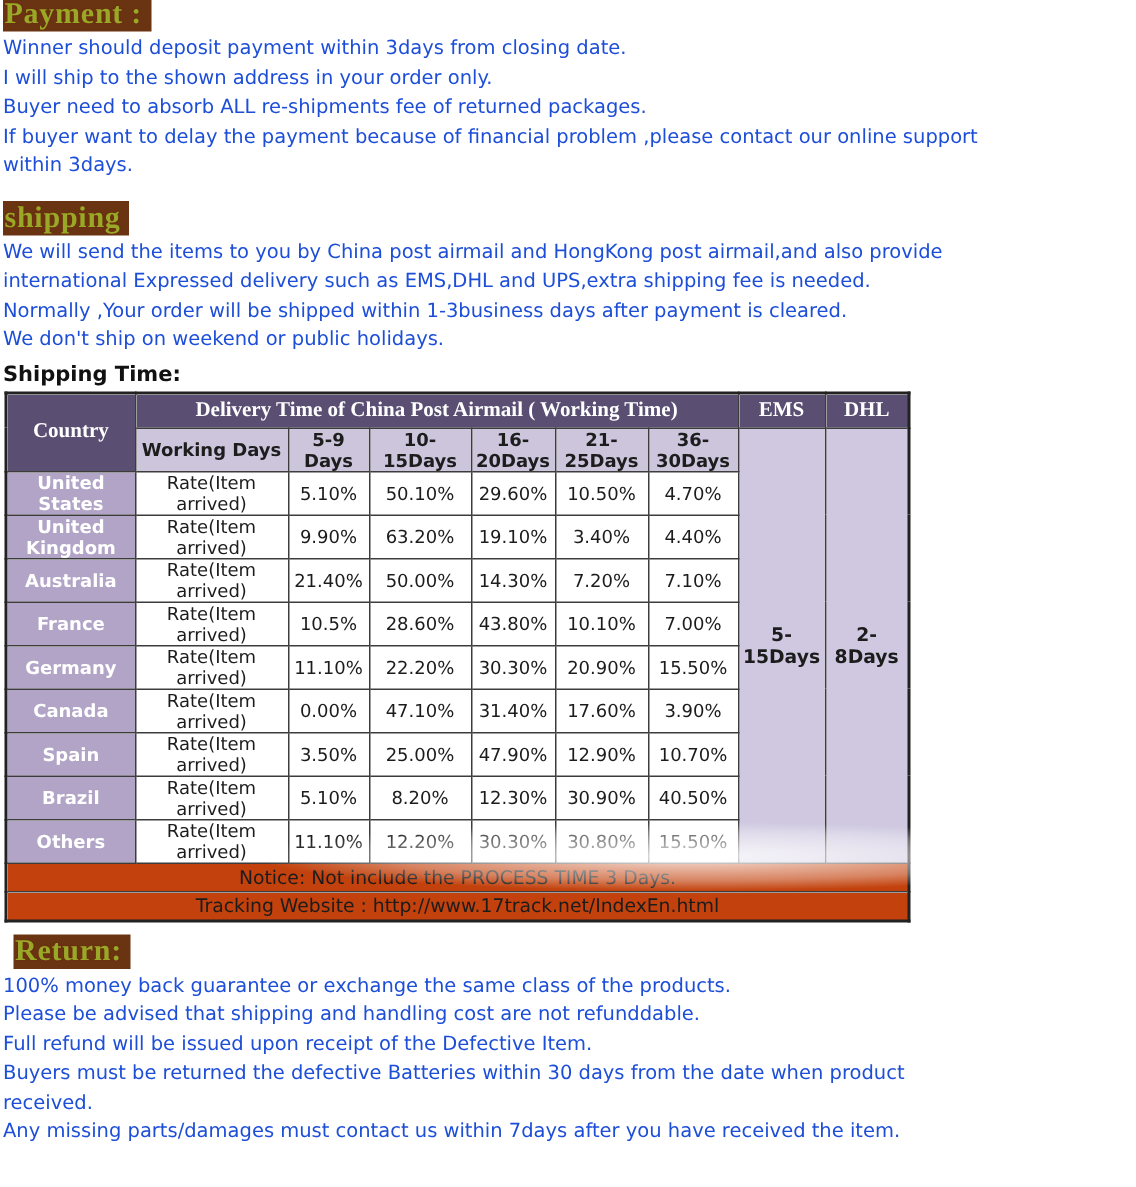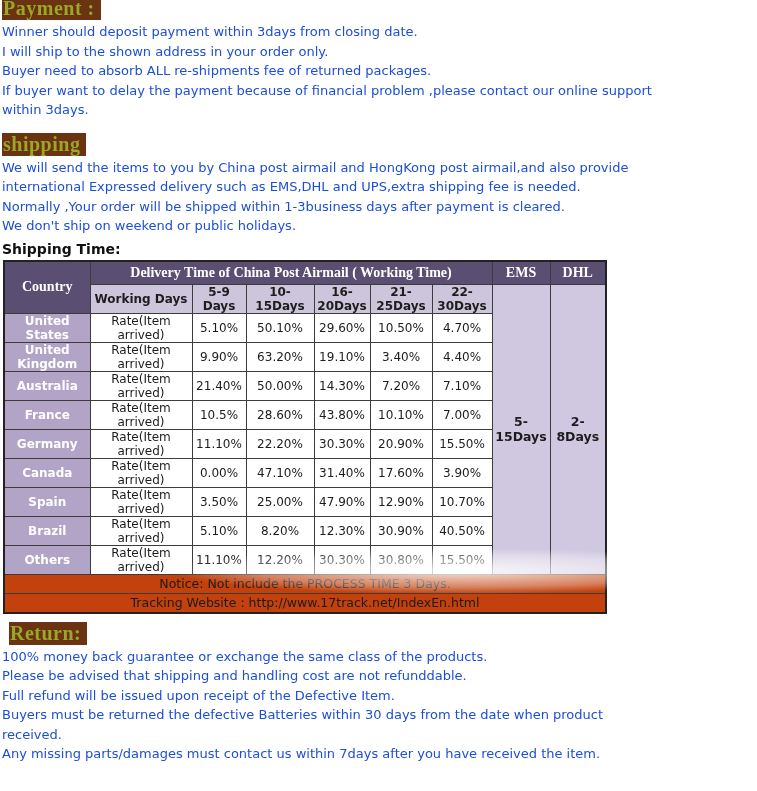--- a/index.html
+++ b/index.html
@@ -151,21 +151,21 @@
           <th colspan="6">Delivery Time of China Post Airmail ( Working Time)</th>
           <th>EMS</th>
           <th>DHL</th>
         </tr>
         <tr class="subheader-row">
           <th>Working Days</th>
           <th>5-9 Days</th>
           <th>10-15Days</th>
           <th>16-20Days</th>
           <th>21-25Days</th>
-          <th>22-30Days</th>
+          <th>36-30Days</th>
           <td class="ems-cell" rowspan="10">5-15Days</td>
           <td class="dhl-cell" rowspan="10">2-8Days</td>
         </tr>
         <tr>
             <th class="country-cell">United States</th>
             <td class="rate-label">Rate(Item arrived)</td>
             <td class="value-cell">5.10%</td>
             <td class="value-cell">50.10%</td>
             <td class="value-cell">29.60%</td>
             <td class="value-cell">10.50%</td>

